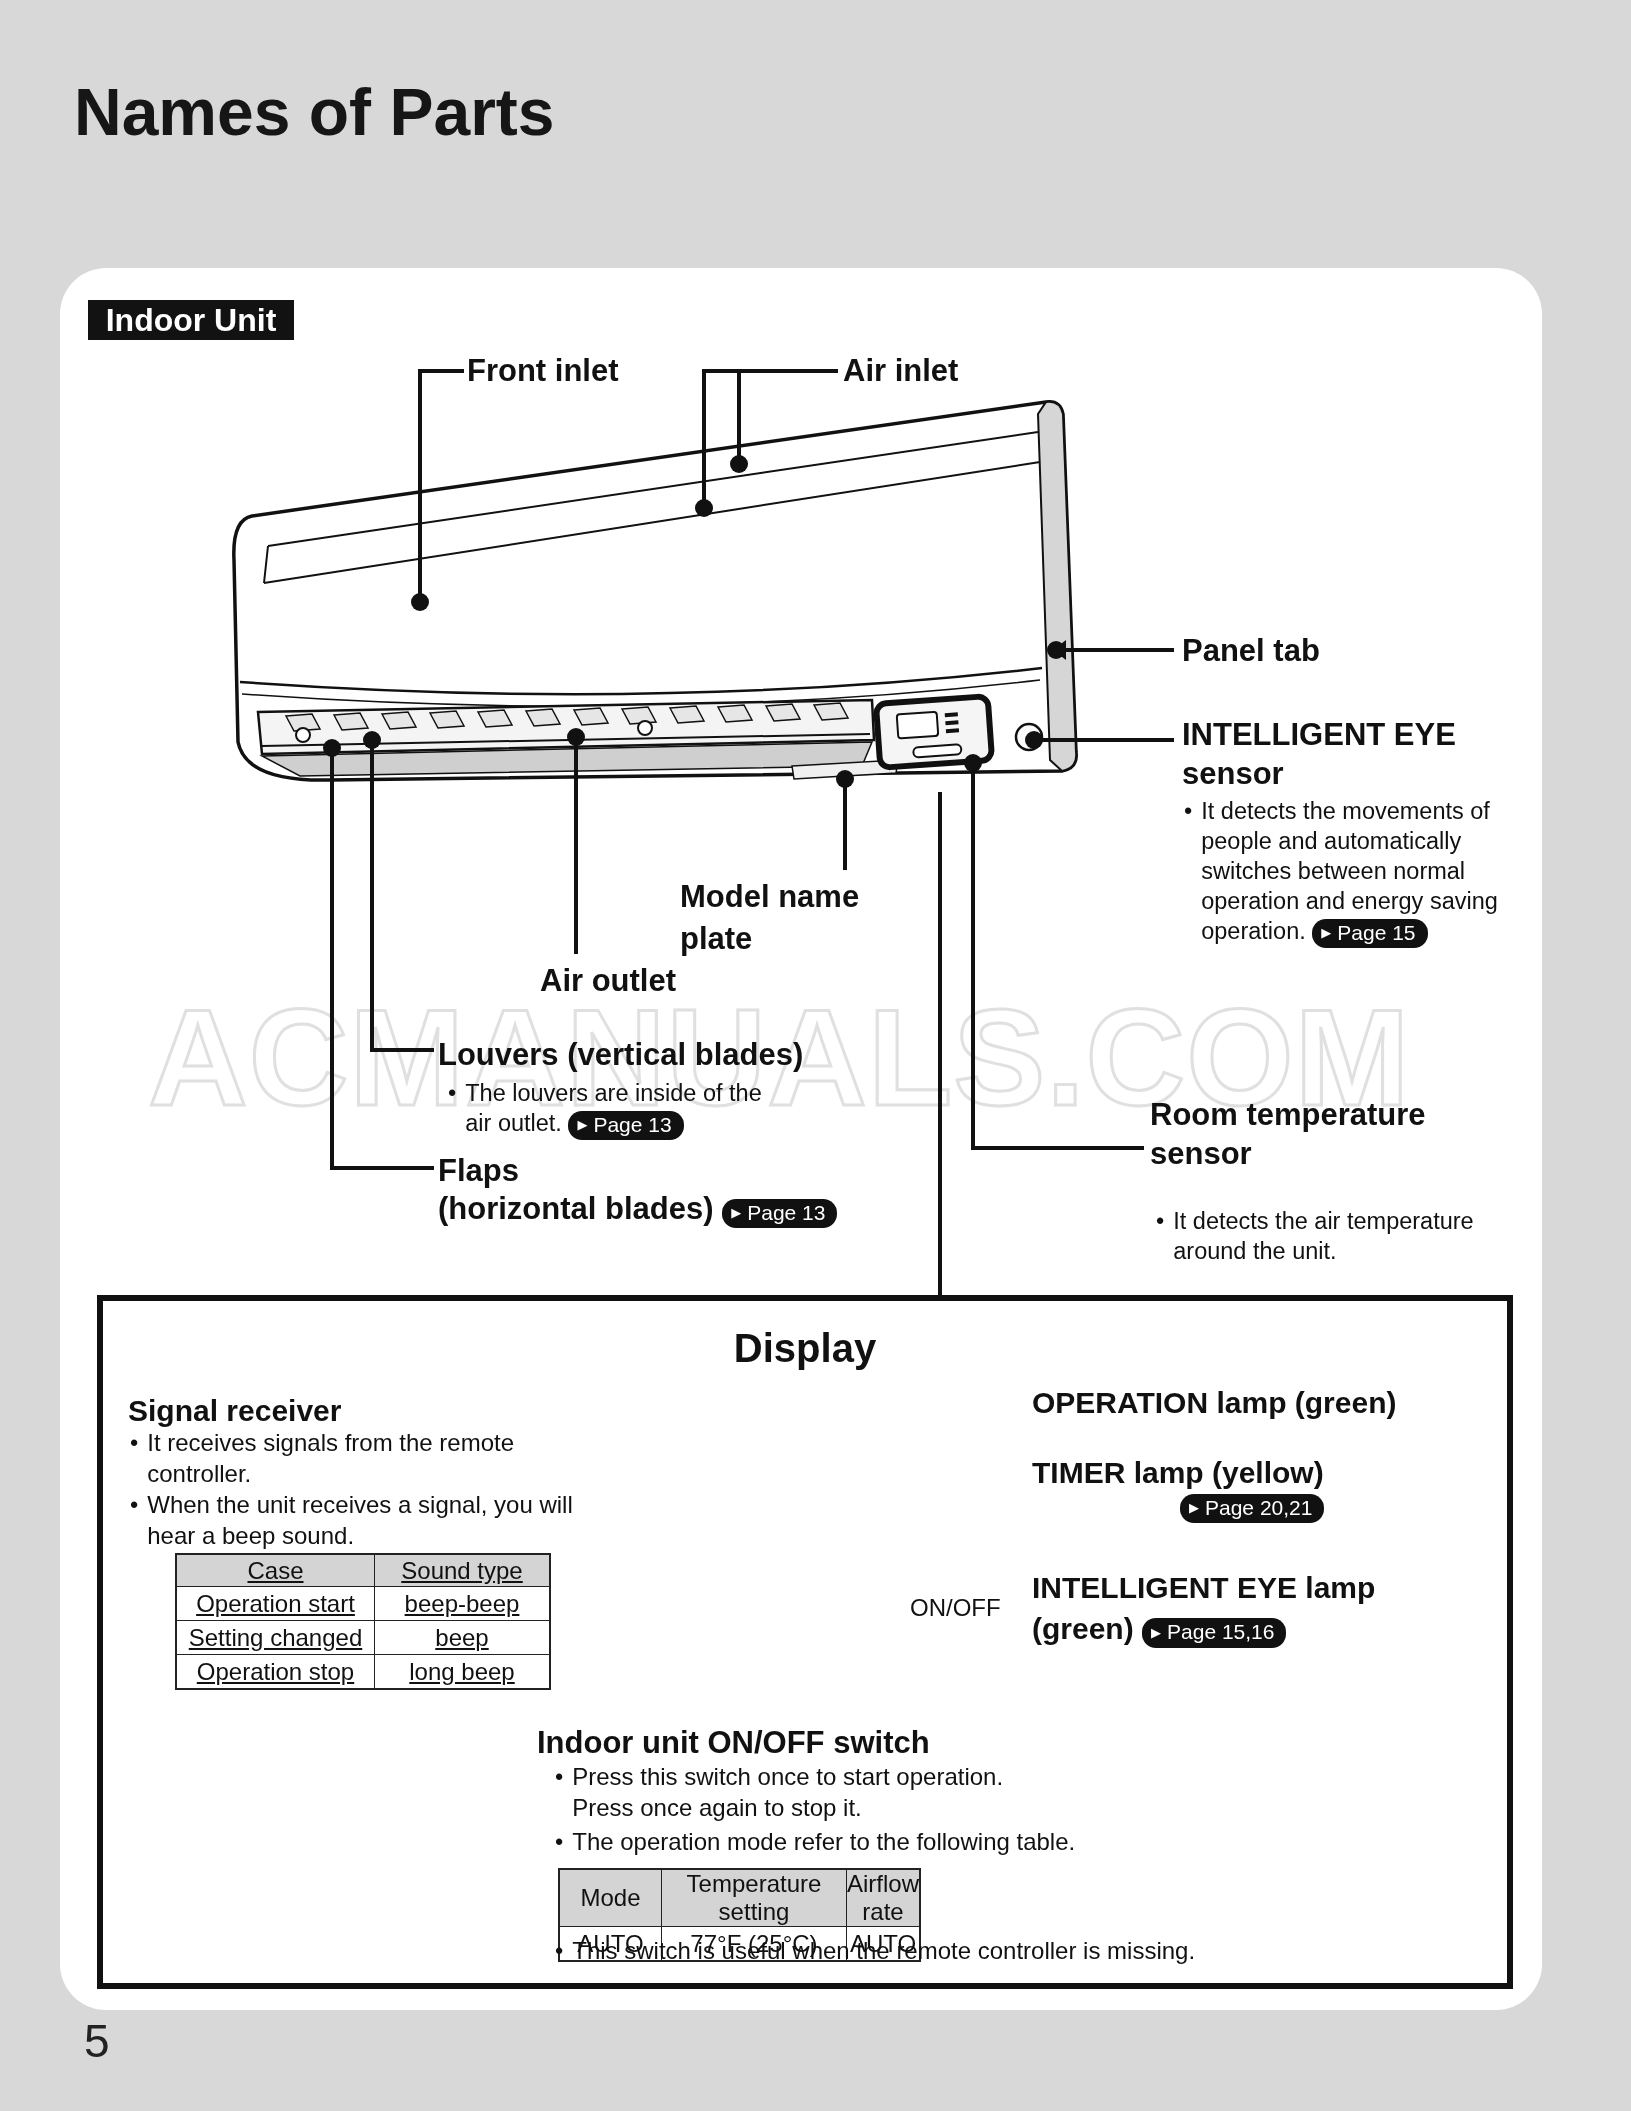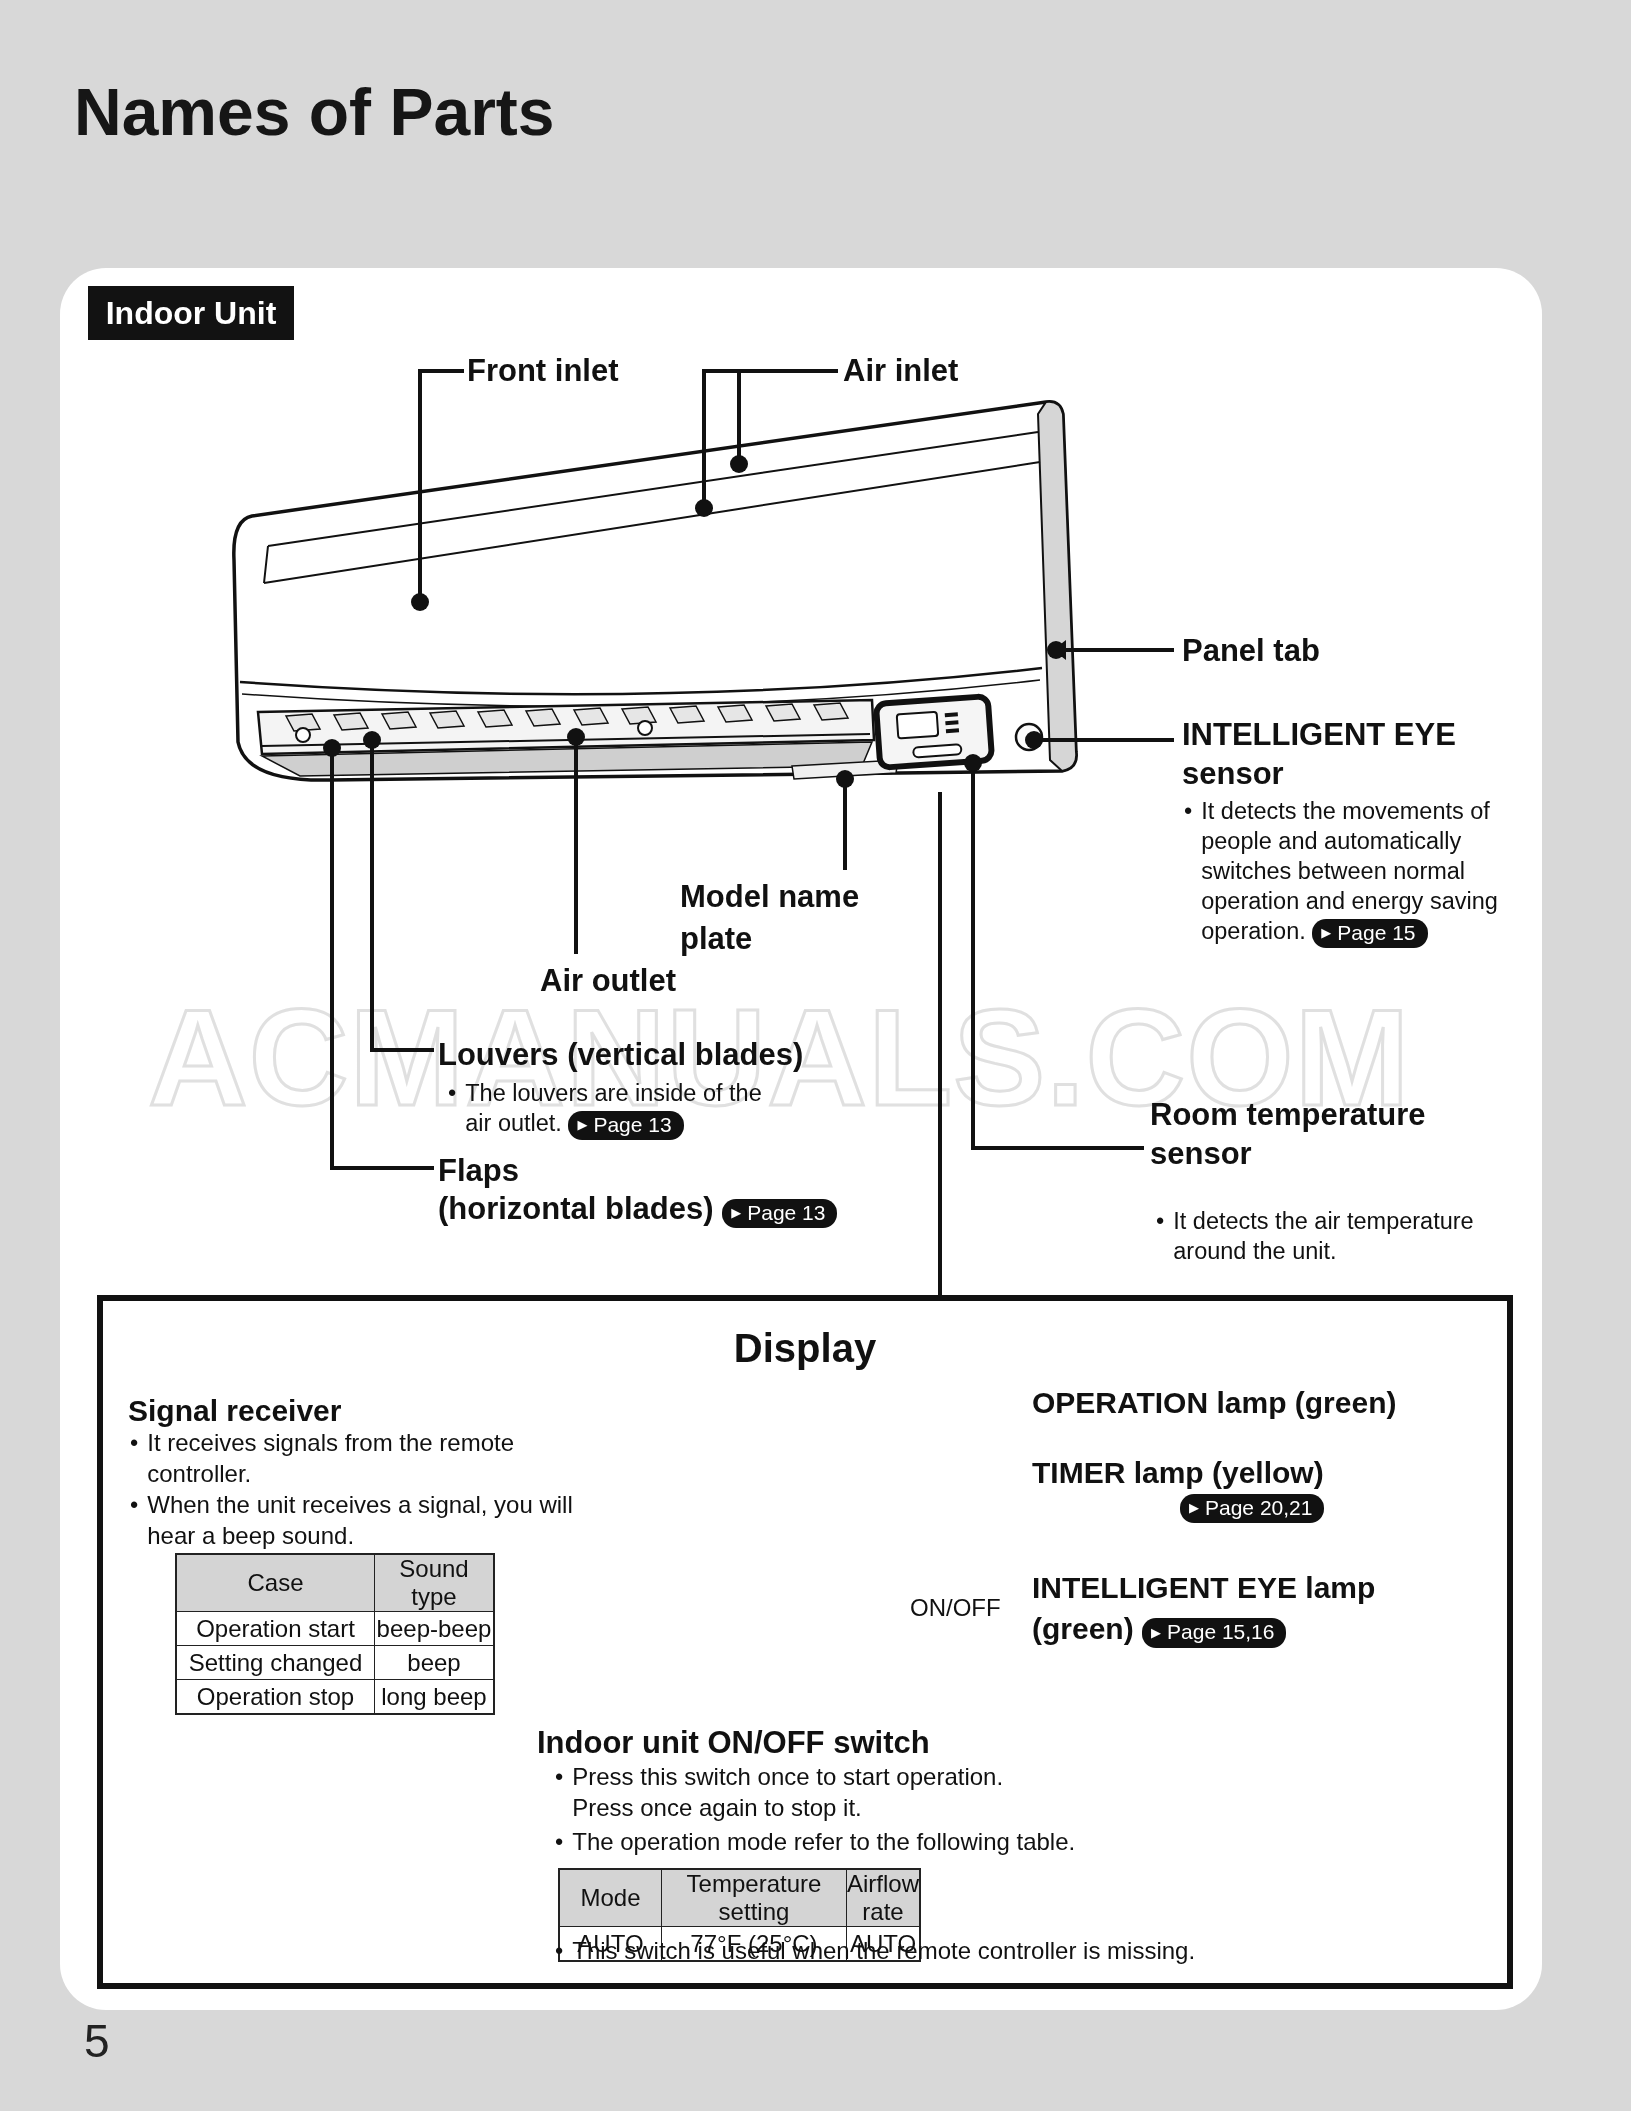--- a/index.html
+++ b/index.html
@@ -14,21 +14,21 @@
     left:74px;top:74px;font-size:66px;font-weight:bold;letter-spacing:0px;color:#161616;
   }
   #card{
     left:60px;top:268px;width:1482px;height:1742px;background:#ffffff;border-radius:46px;
   }
   #watermark{
     left:148px;top:978px;font-size:138px;font-weight:bold;letter-spacing:1px;
     color:transparent;-webkit-text-stroke:3px #e0e0e0;white-space:nowrap;z-index:1;
   }
   #section-badge{
-    left:88px;top:286px;width:206px;height:54px;background:#121212;color:#fff;
+    left:88px;top:300px;width:206px;height:40px;background:#121212;color:#fff;
     font-size:32px;font-weight:bold;display:flex;align-items:center;justify-content:center;z-index:3;
   }
   svg.layer{left:0;top:0;z-index:2;}
   .lbl{
     position:absolute;font-weight:bold;font-size:31px;line-height:1.25;color:#111;
     white-space:nowrap;z-index:3;
   }
   .wrap{white-space:normal;}
   .bullet{
     position:absolute;font-size:23.5px;line-height:1.28;color:#111;z-index:3;display:flex;gap:9px;
@@ -225,21 +225,21 @@
 <div class="lbl" style="left:128px;top:1392px;font-size:30px;">Signal receiver</div>
 <div class="bullet" style="left:130px;top:1428px;width:445px;font-size:24px;">
   <span class="dot">•</span>
   <span class="txt">It receives signals from the remote controller.</span>
 </div>
 <div class="bullet" style="left:130px;top:1490px;width:445px;font-size:24px;">
   <span class="dot">•</span>
   <span class="txt">When the unit receives a signal, you will hear a beep sound.</span>
 </div>
 
-<table class="dtable" style="left:175px;top:1553px;width:320px;">
+<table class="dtable" style="left:175px;top:1553px;width:376px;text-decoration:underline;">
   <tbody>
       <tr>
     <th style="width:197px;">Case</th>
     <th>Sound type</th>
   </tr>
   <tr>
     <td>Operation start</td>
         <td>beep-beep</td>
   </tr>
   <tr>

